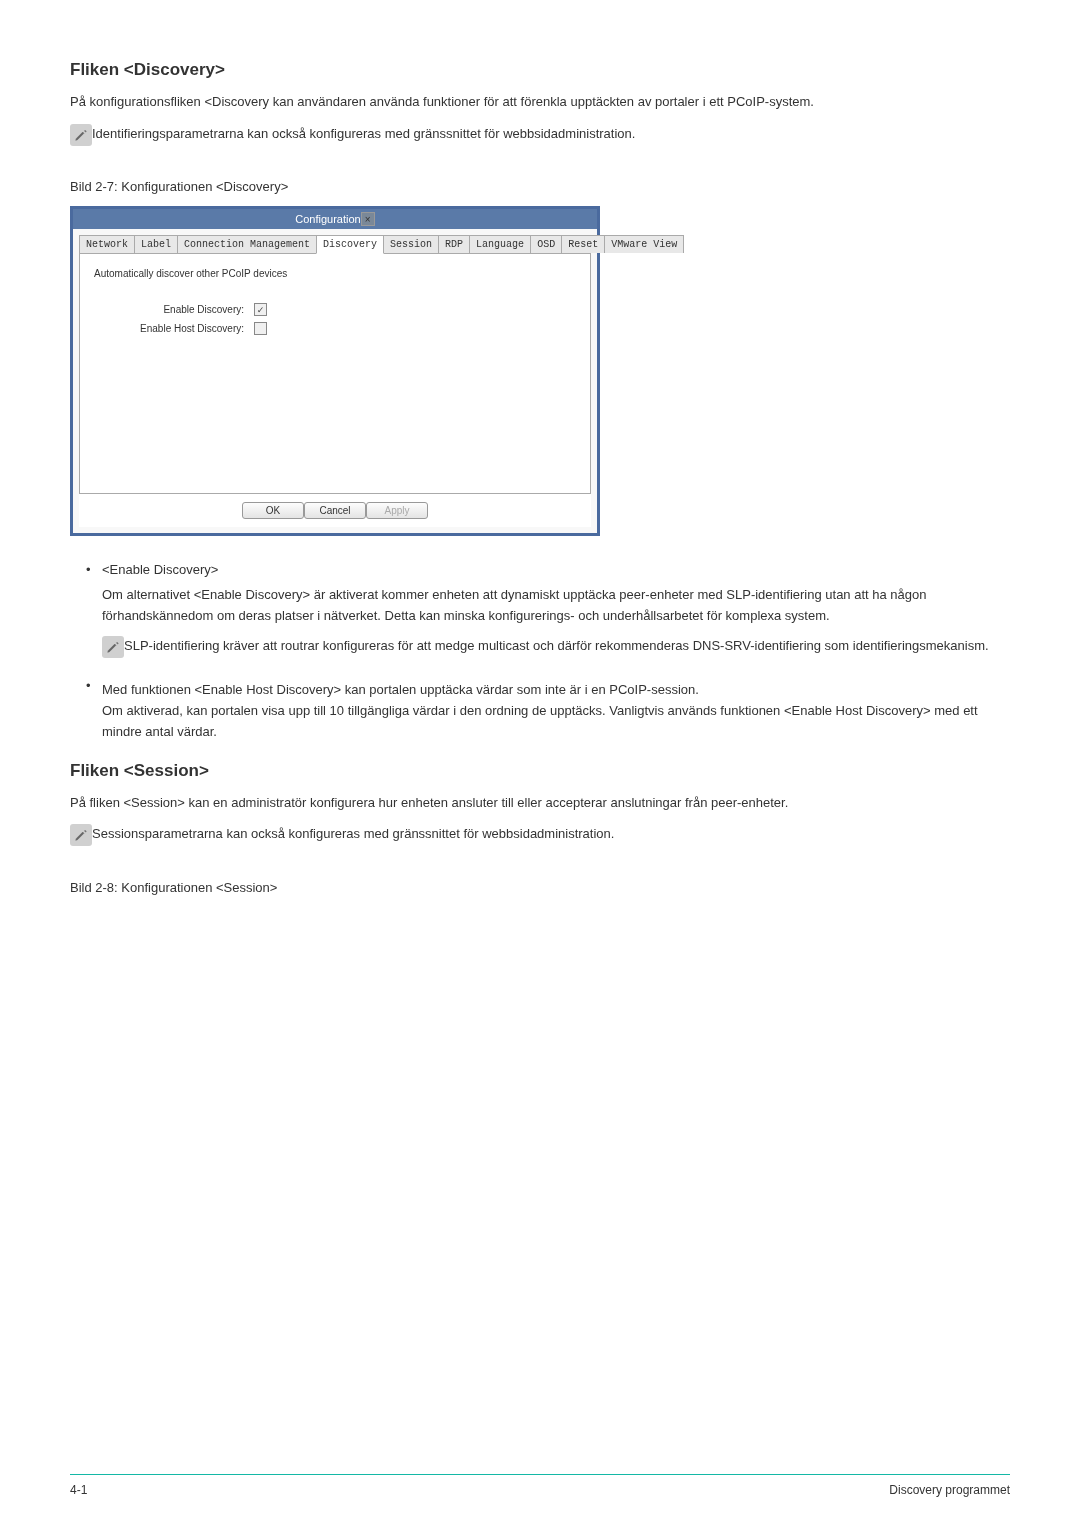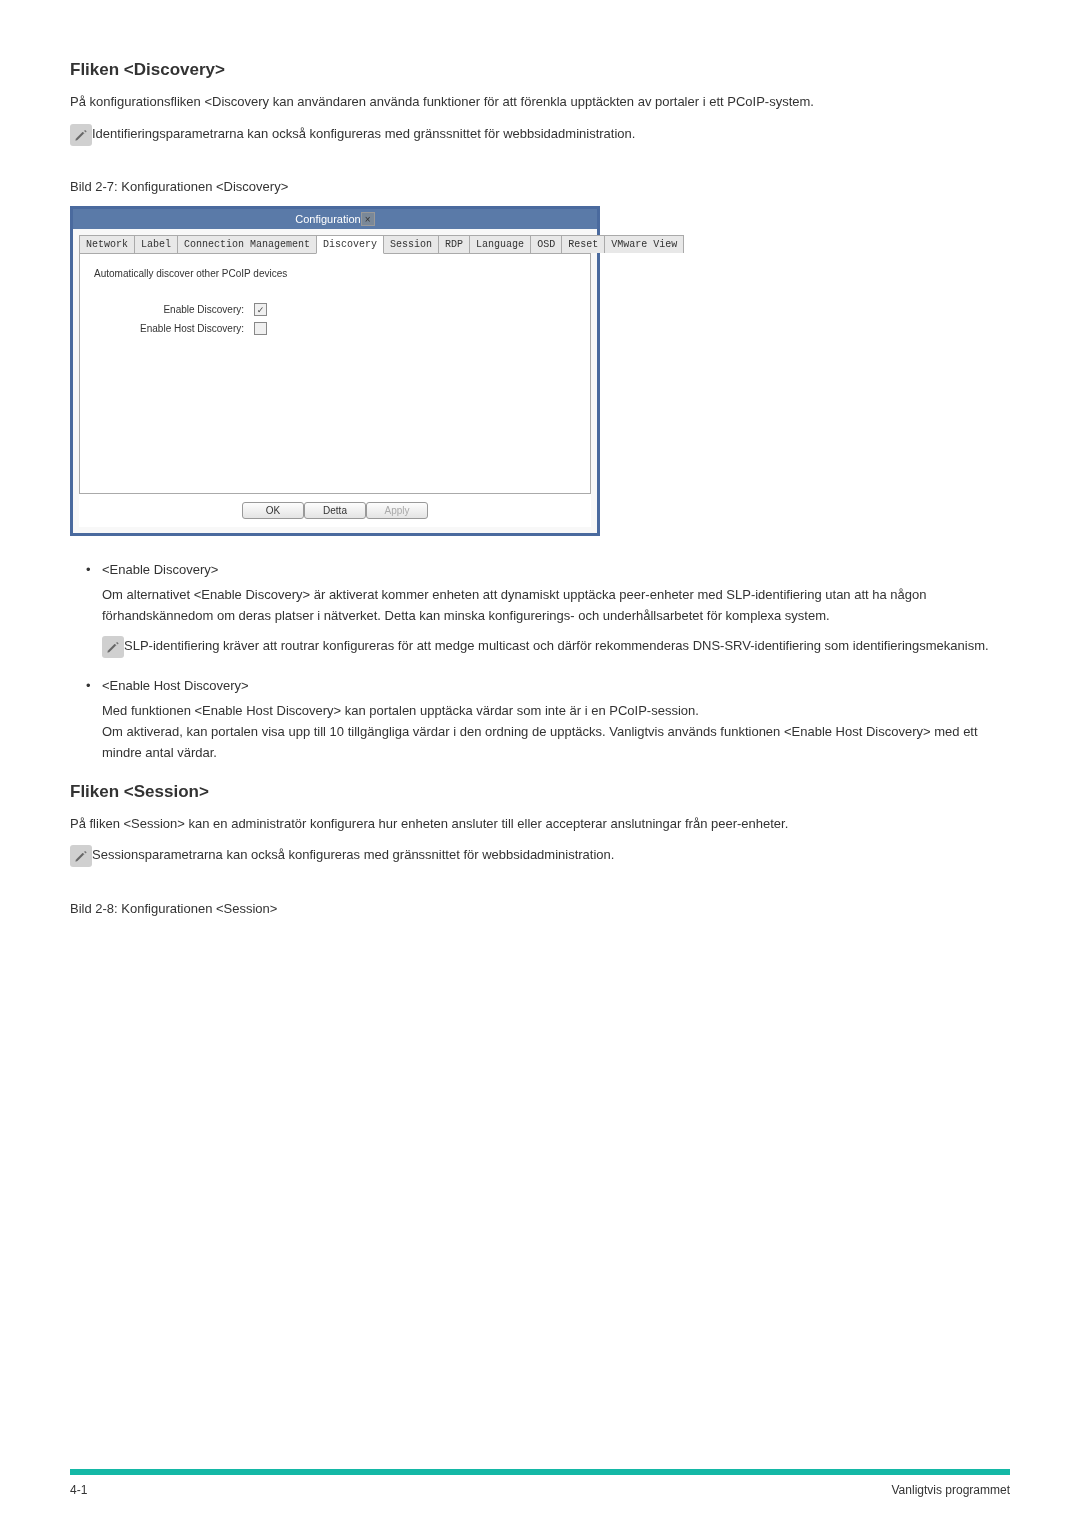--- a/index.html
+++ b/index.html
@@ -30,21 +30,21 @@
     .dlg-btn.disabled { color: #aaa; }
 
     
     .ul { margin: 18px 0 18px 16px; }
     .li { display: flex; font-size: 13px; line-height: 1.6; margin-bottom: 8px; }
     .li-bullet { width: 16px; flex-shrink: 0; }
     .li-body { flex: 1; }
     .li-sub { margin-top: 4px; }
     .li .note-row { margin: 10px 0 10px 0; }
 
-    .footer { position: absolute; bottom: 30px; left: 70px; right: 70px; border-top: 6px solid #14b8a6; padding-top: 8px; display: flex; justify-content: space-between; font-size: 12px; color: #333; }
+    .footer { position: absolute; bottom: 30px; left: 70px; right: 70px; border-top: 1px solid #14b8a6; padding-top: 8px; display: flex; justify-content: space-between; font-size: 12px; color: #333; }
   </style>
 </head>
 <body>
 
 <div class="h1">Fliken &lt;Discovery&gt;</div>
 <div class="p">På konfigurationsfliken &lt;Discovery kan användaren använda funktioner för att förenkla upptäckten av portaler i ett PCoIP-system.</div>
 
 <div class="note-row">
   <div class="note-icon">
     <svg viewBox="0 0 24 24">
@@ -80,21 +80,21 @@
         <div class="form-label">Enable Discovery:</div>
         <div class="checkbox checked"></div>
       </div>
       <div class="form-row">
         <div class="form-label">Enable Host Discovery:</div>
         <div class="checkbox"></div>
       </div>
     </div>
     <div class="dialog-footer">
       <div class="dlg-btn">OK</div>
-      <div class="dlg-btn">Detta</div>
+      <div class="dlg-btn">Cancel</div>
       <div class="dlg-btn disabled">Apply</div>
     </div>
   </div>
 </div>
 
 <div class="ul">
   <div class="li">
     <div class="li-bullet">•</div>
     <div class="li-body">
       <div>&lt;Enable Discovery&gt;</div>
@@ -105,21 +105,20 @@
               <path d="M3 21l3-1 11-11-2-2L4 18l-1 3zM18 5l1-1 2 2-1 1-2-2z"></path>
             </svg>
         </div>
         <div>SLP-identifiering kräver att routrar konfigureras för att medge multicast och därför rekommenderas DNS-SRV-identifiering som identifieringsmekanism.</div>
       </div>
     </div>
   </div>
   <div class="li">
     <div class="li-bullet">•</div>
     <div class="li-body">
-      <div>&lt;Enable Host Discovery&gt;</div>
       <div class="li-sub" style="white-space: pre-line;">Med funktionen &lt;Enable Host Discovery&gt; kan portalen upptäcka värdar som inte är i en PCoIP-session.
 Om aktiverad, kan portalen visa upp till 10 tillgängliga värdar i den ordning de upptäcks. Vanligtvis används funktionen &lt;Enable Host Discovery&gt; med ett mindre antal värdar.</div>
     </div>
   </div>
 </div>
 
 <div class="h1">Fliken &lt;Session&gt;</div>
 <div class="p">På fliken &lt;Session&gt; kan en administratör konfigurera hur enheten ansluter till eller accepterar anslutningar från peer-enheter.</div>
 
 <div class="note-row">
@@ -128,14 +127,14 @@
         <path d="M3 21l3-1 11-11-2-2L4 18l-1 3zM18 5l1-1 2 2-1 1-2-2z"></path>
       </svg>
   </div>
   <div class="p">Sessionsparametrarna kan också konfigureras med gränssnittet för webbsidadministration.</div>
 </div>
 
 <div class="caption">Bild 2-8: Konfigurationen &lt;Session&gt;</div>
 
 <div class="footer">
   <span>4-1</span>
-  <span>Vanligtvis programmet</span>
+  <span>Discovery programmet</span>
 </div>
 
 </body></html>

